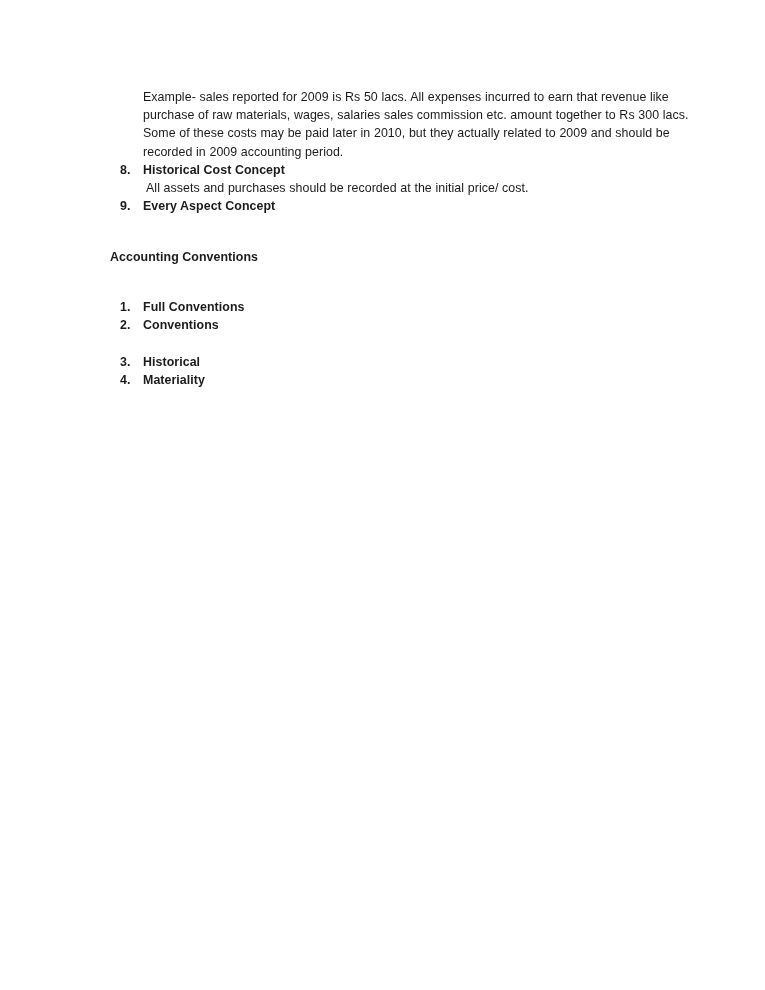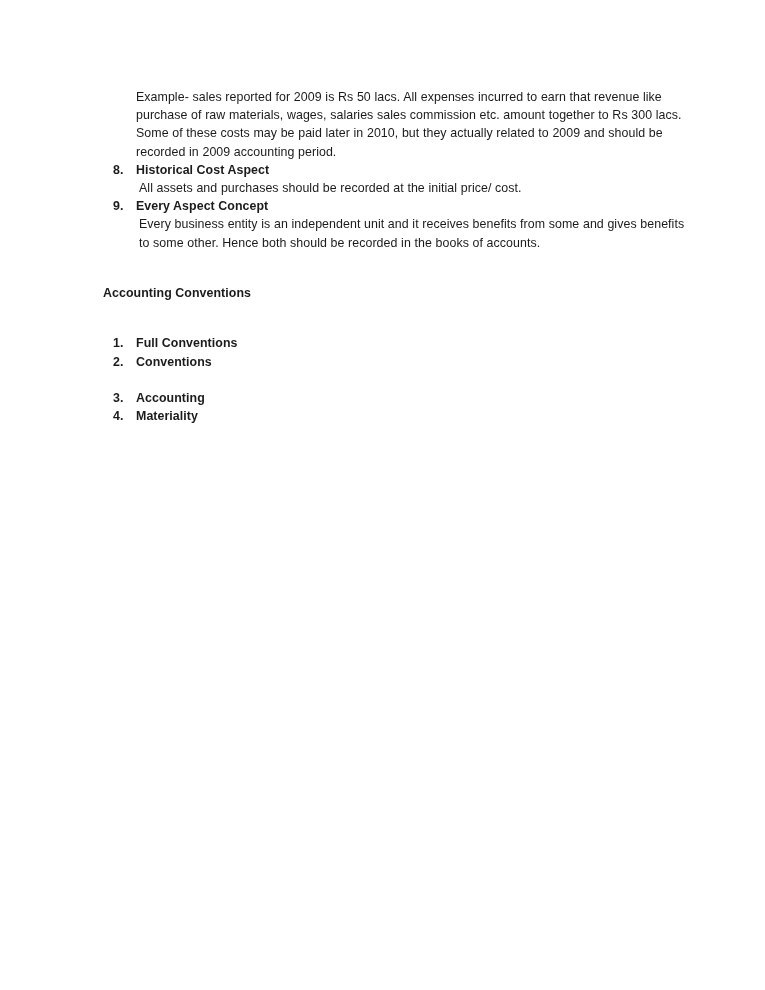--- a/index.html
+++ b/index.html
@@ -16,21 +16,21 @@
   .page {
     position: relative;
     width: 765px;
     height: 990px;
     background: #ffffff;
     overflow: hidden;
     box-sizing: border-box;
   }
   .content {
     position: absolute;
-    left: 89px;
+    left: 96px;
     top: 88px;
     width: 600px;
   }
   
   .para {
     font-size: 12.4px;
     line-height: 18.2px;
     margin: 0;
     text-align: left;
     letter-spacing: 0.005em;
@@ -99,31 +99,30 @@
 <div class="page">
   <div class="content">
 
     <p class="para body-indent">Example- sales reported for 2009 is Rs 50 lacs. All expenses incurred to earn that revenue like purchase of raw materials, wages, salaries sales commission etc. amount together to Rs 300 lacs. Some of these costs may be paid later in 2010, but they actually related to 2009 and should be recorded in 2009 accounting period.</p>
 
     <ol class="num-list">
 
       <li class="num-item">
         <div class="num-row">
           <span class="num-marker">8.</span>
-          <span class="num-title">Historical Cost Aspect</span>
+          <span class="num-title">Historical Cost Concept</span>
         </div>
         <p class="para num-desc">All assets and purchases should be recorded at the initial price/ cost.</p>
       </li>
 
       <li class="num-item">
         <div class="num-row">
           <span class="num-marker">9.</span>
           <span class="num-title">Every Aspect Concept</span>
         </div>
-        <p class="para num-desc">Every business entity is an independent unit and it receives benefits from some and gives benefits to some other. Hence both should be recorded in the books of accounts.</p>
       </li>
 
     </ol>
 
     <p class="section-heading">Accounting Conventions</p>
 
     <ol class="num-list conv-list">
 
       <li class="num-item">
         <div class="num-row">
@@ -137,21 +136,21 @@
           <span class="num-marker">2.</span>
           <span class="num-title">Conventions</span>
         </div>
       </li>
 
       <li class="spacer-line"></li>
 
       <li class="num-item">
         <div class="num-row">
           <span class="num-marker">3.</span>
-          <span class="num-title">Accounting</span>
+          <span class="num-title">Historical</span>
         </div>
       </li>
 
       <li class="num-item">
         <div class="num-row">
           <span class="num-marker">4.</span>
           <span class="num-title">Materiality</span>
         </div>
       </li>
 

